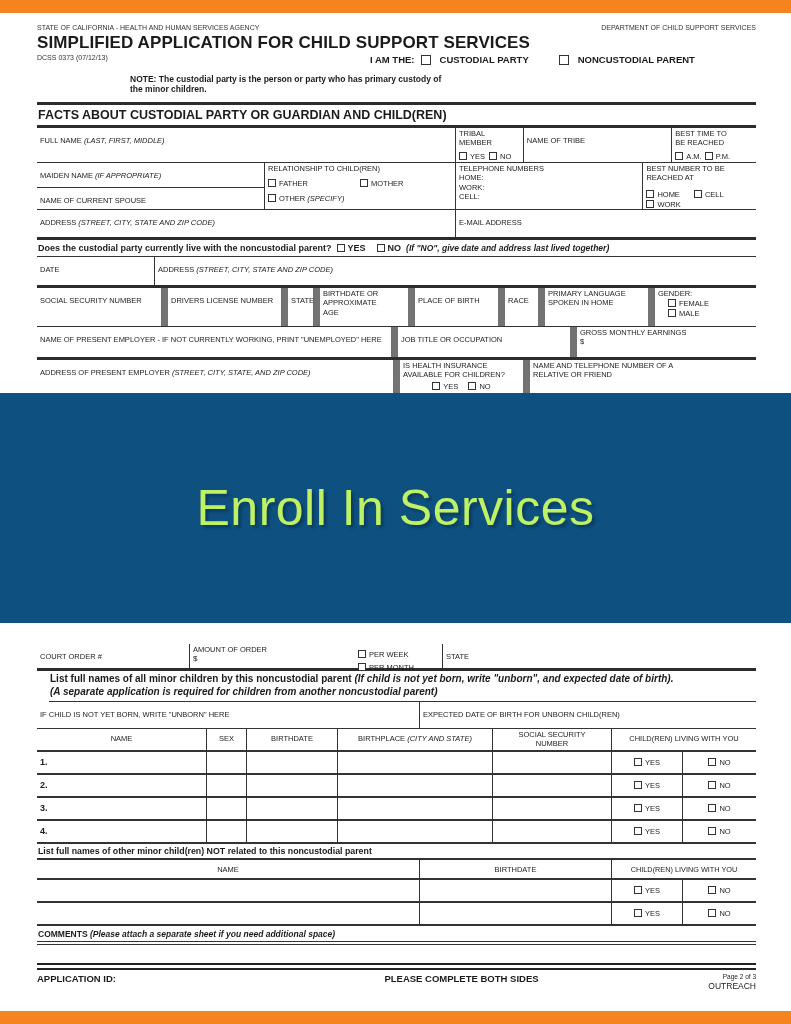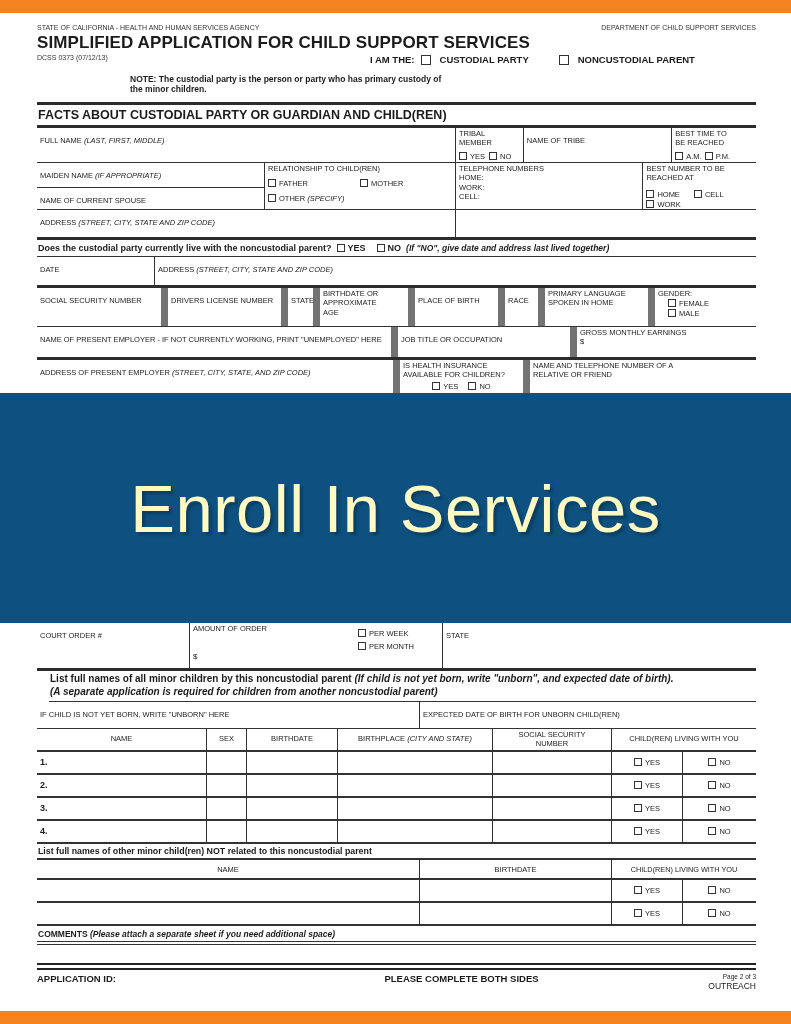--- a/index.html
+++ b/index.html
@@ -81,26 +81,26 @@
   .prow > .cell:last-child { border-right:none; }
   .p1 { height:39px; border-bottom:1px solid #333; }
   .p2 { height:30px; }
   .p3 { height:33px; }
   .gender { display:flex; flex-direction:column; }
   .gender .gline { margin-left:10px; margin-top:1px; display:flex; align-items:center; }
 
   
   .banner { width:791px; margin-left:-37px; height:230px; background:#0e5181;
             display:flex; align-items:center; justify-content:center; }
-  .banner-text { color:#fef9c3; font-size:67px; letter-spacing:0.5px;
+  .banner-text { color:#bef264; font-size:50px; letter-spacing:0.5px;
                  text-shadow:3px 3px 3px rgba(0,0,0,0.25); }
 
   
   .courtrow { display:flex; height:45px; }
-  .courtrow > .cell { border-right:1px solid #333; }
+  .courtrow > .cell { border-right:1px solid #333;margin-top:21px; }
   .courtrow > .cell:last-child { border-right:none; }
   .amount-inner { display:flex; height:100%; }
   .amtL { display:flex; flex-direction:column; flex:1; }
   .amtR { padding-right:28px; padding-top:6px; display:flex; flex-direction:column; gap:4px; }
   .dollar { margin-top:auto; font-size:8px; padding-bottom:6px; }
 
   
   .intro { border-bottom:1px solid #333; padding:2px 0 3px 1px; font-size:10px; font-weight:bold; line-height:1.25;margin-left:12px; }
   .unbornrow { display:flex; height:27px; border-bottom:1px solid #333; }
   .u1 { width:383px; border-right:1px solid #333; }
@@ -232,20 +232,23 @@
           <div class="lbl" style="width:90px">BEST NUMBER TO BE REACHED AT</div>
           <div class="flex" style="margin-top:7px">
             <span class="cbitem"><span class="cb"></span><span>HOME</span></span>
             <span class="cbitem" style="margin-left:14px"><span class="cb"></span><span>CELL</span></span>
           </div>
           <div class="flex" style="margin-top:1px">
             <span class="cbitem"><span class="cb"></span><span>WORK</span></span>
           </div>
         </div>
       </div>
+      <div class="cell email">
+        <span class="lbl">E-MAIL ADDRESS</span>
+      </div>
     </div>
   </div>
 
   <div class="rule"></div>
 
   <div class="liverow">
     <span>Does the custodial party currently live with the noncustodial parent?</span>
     <span class="cbitem" style="font-size:9px;font-weight:bold"><span class="cb"></span><span>YES</span></span>
     <span class="cbitem" style="font-size:9px;font-weight:bold;margin-left:6px"><span class="cb"></span><span>NO</span></span>
     <i>(If "NO", give date and address last lived together)</i>

